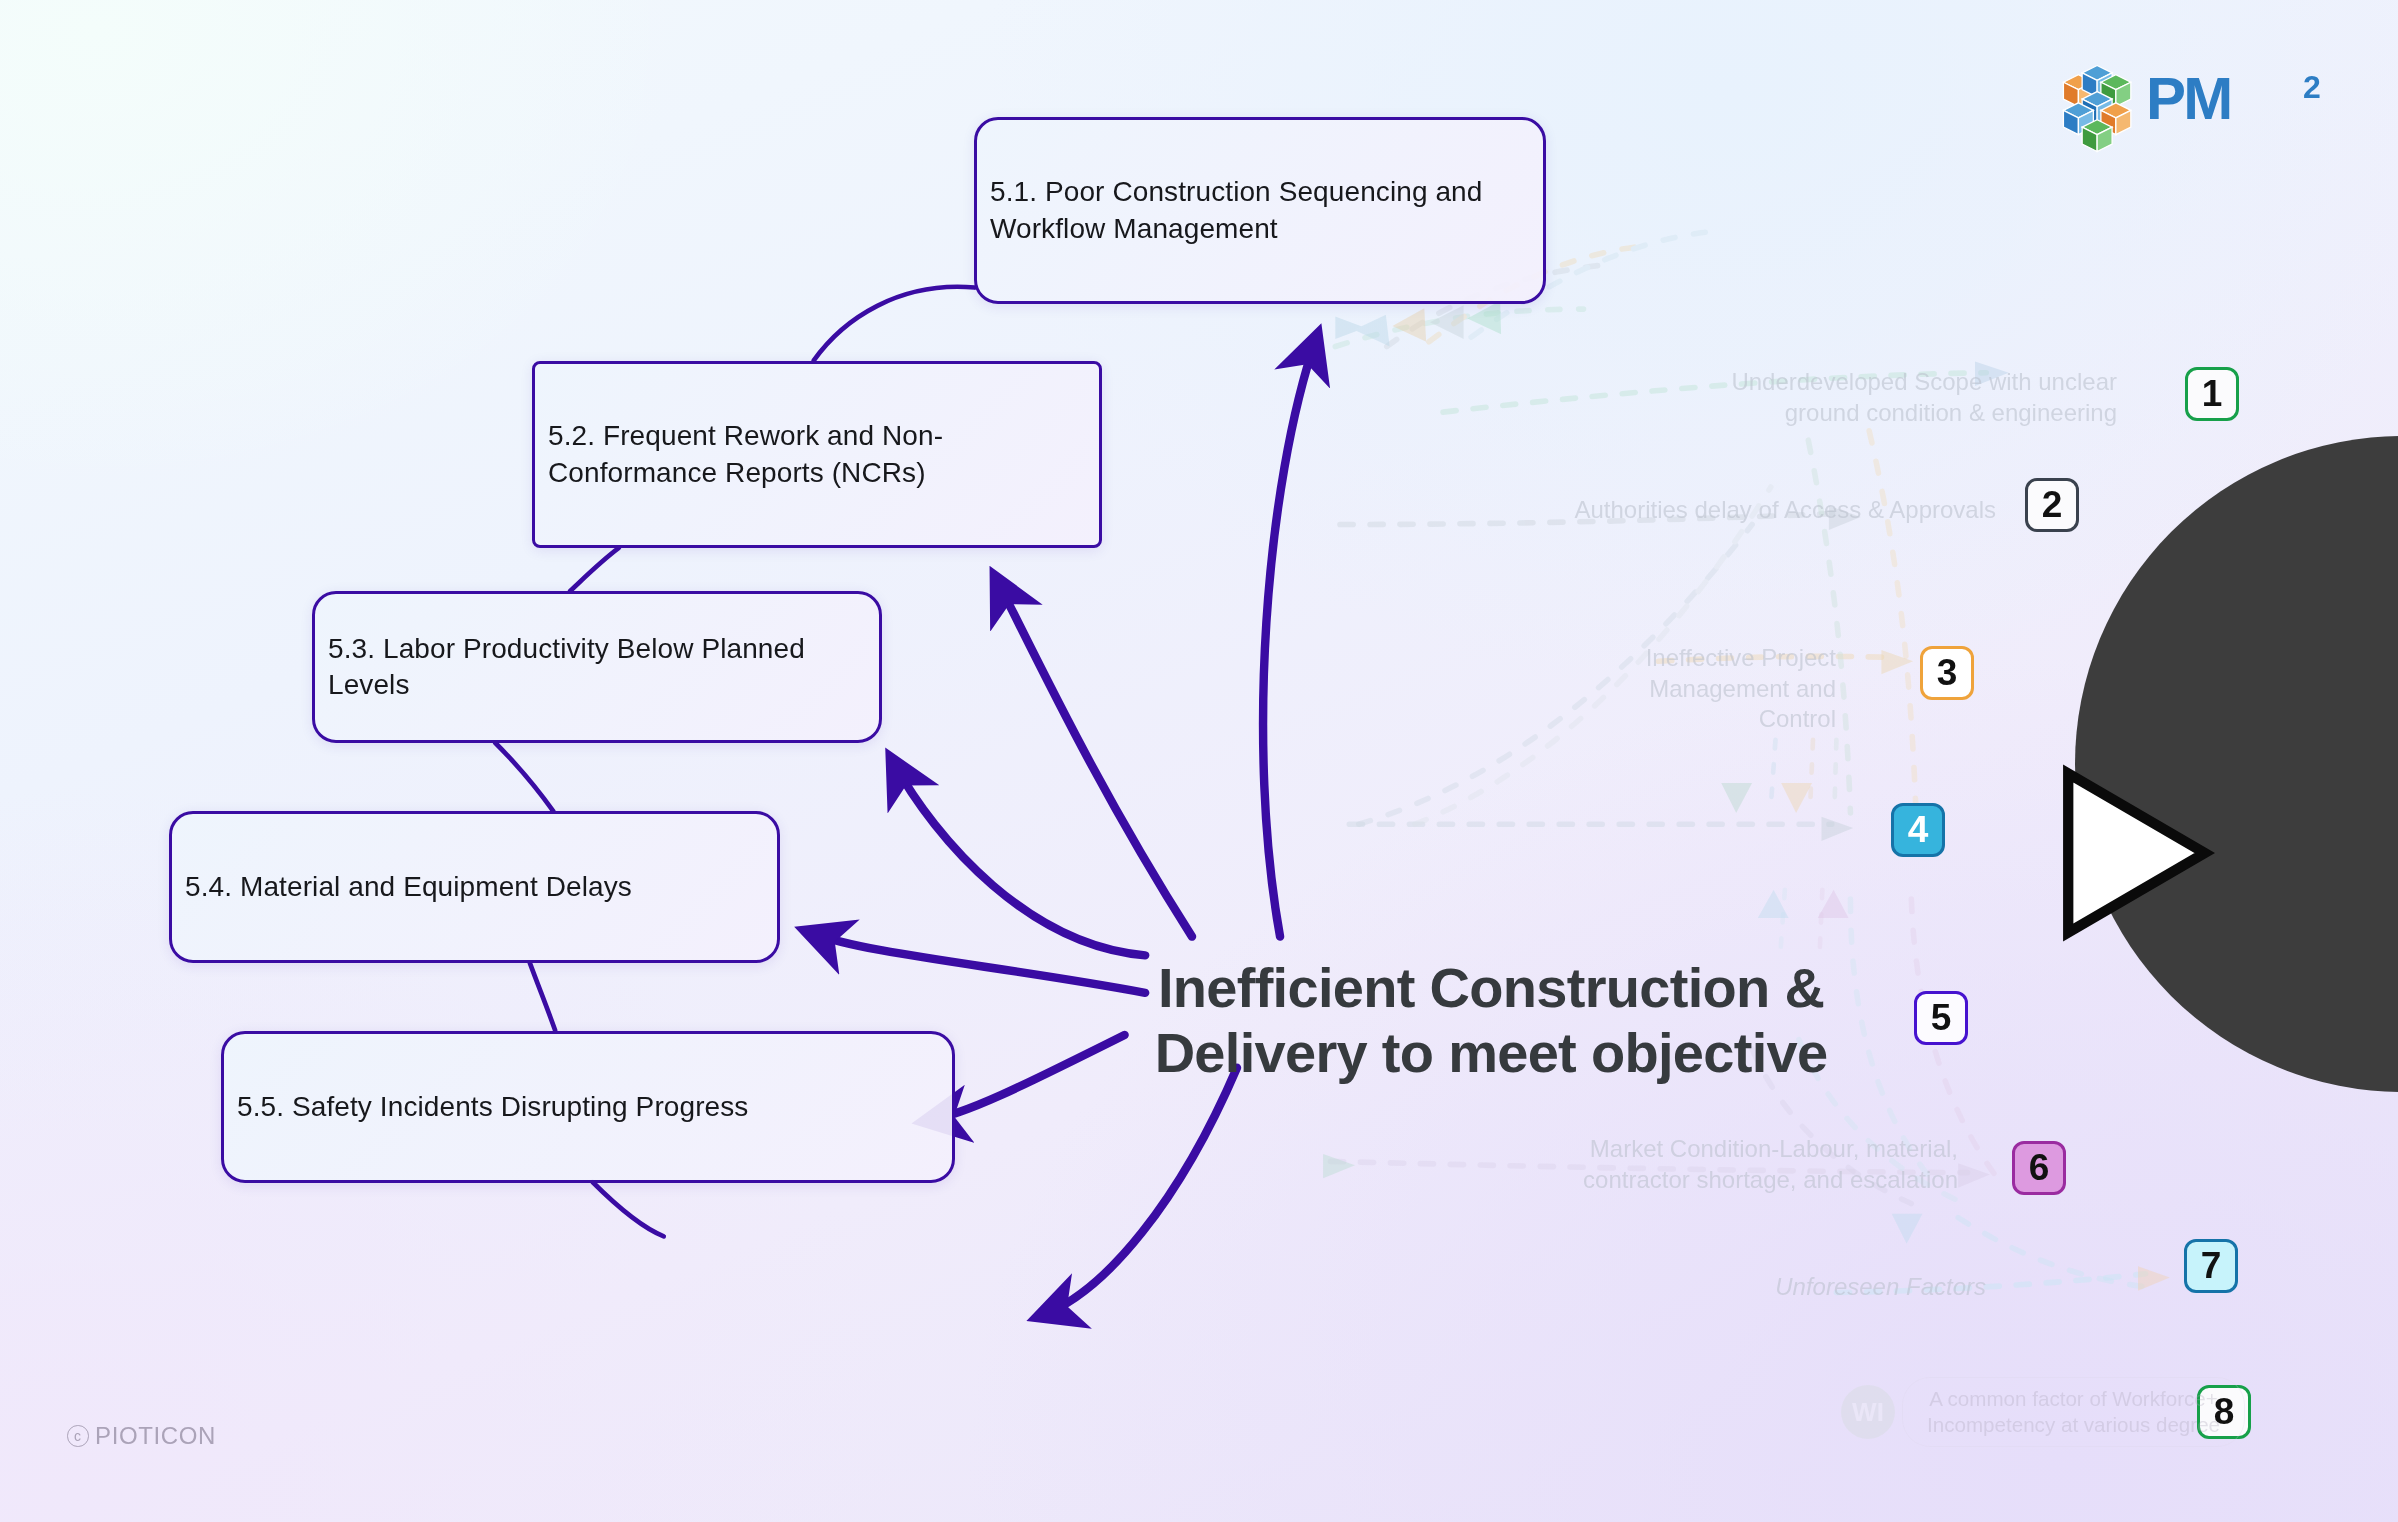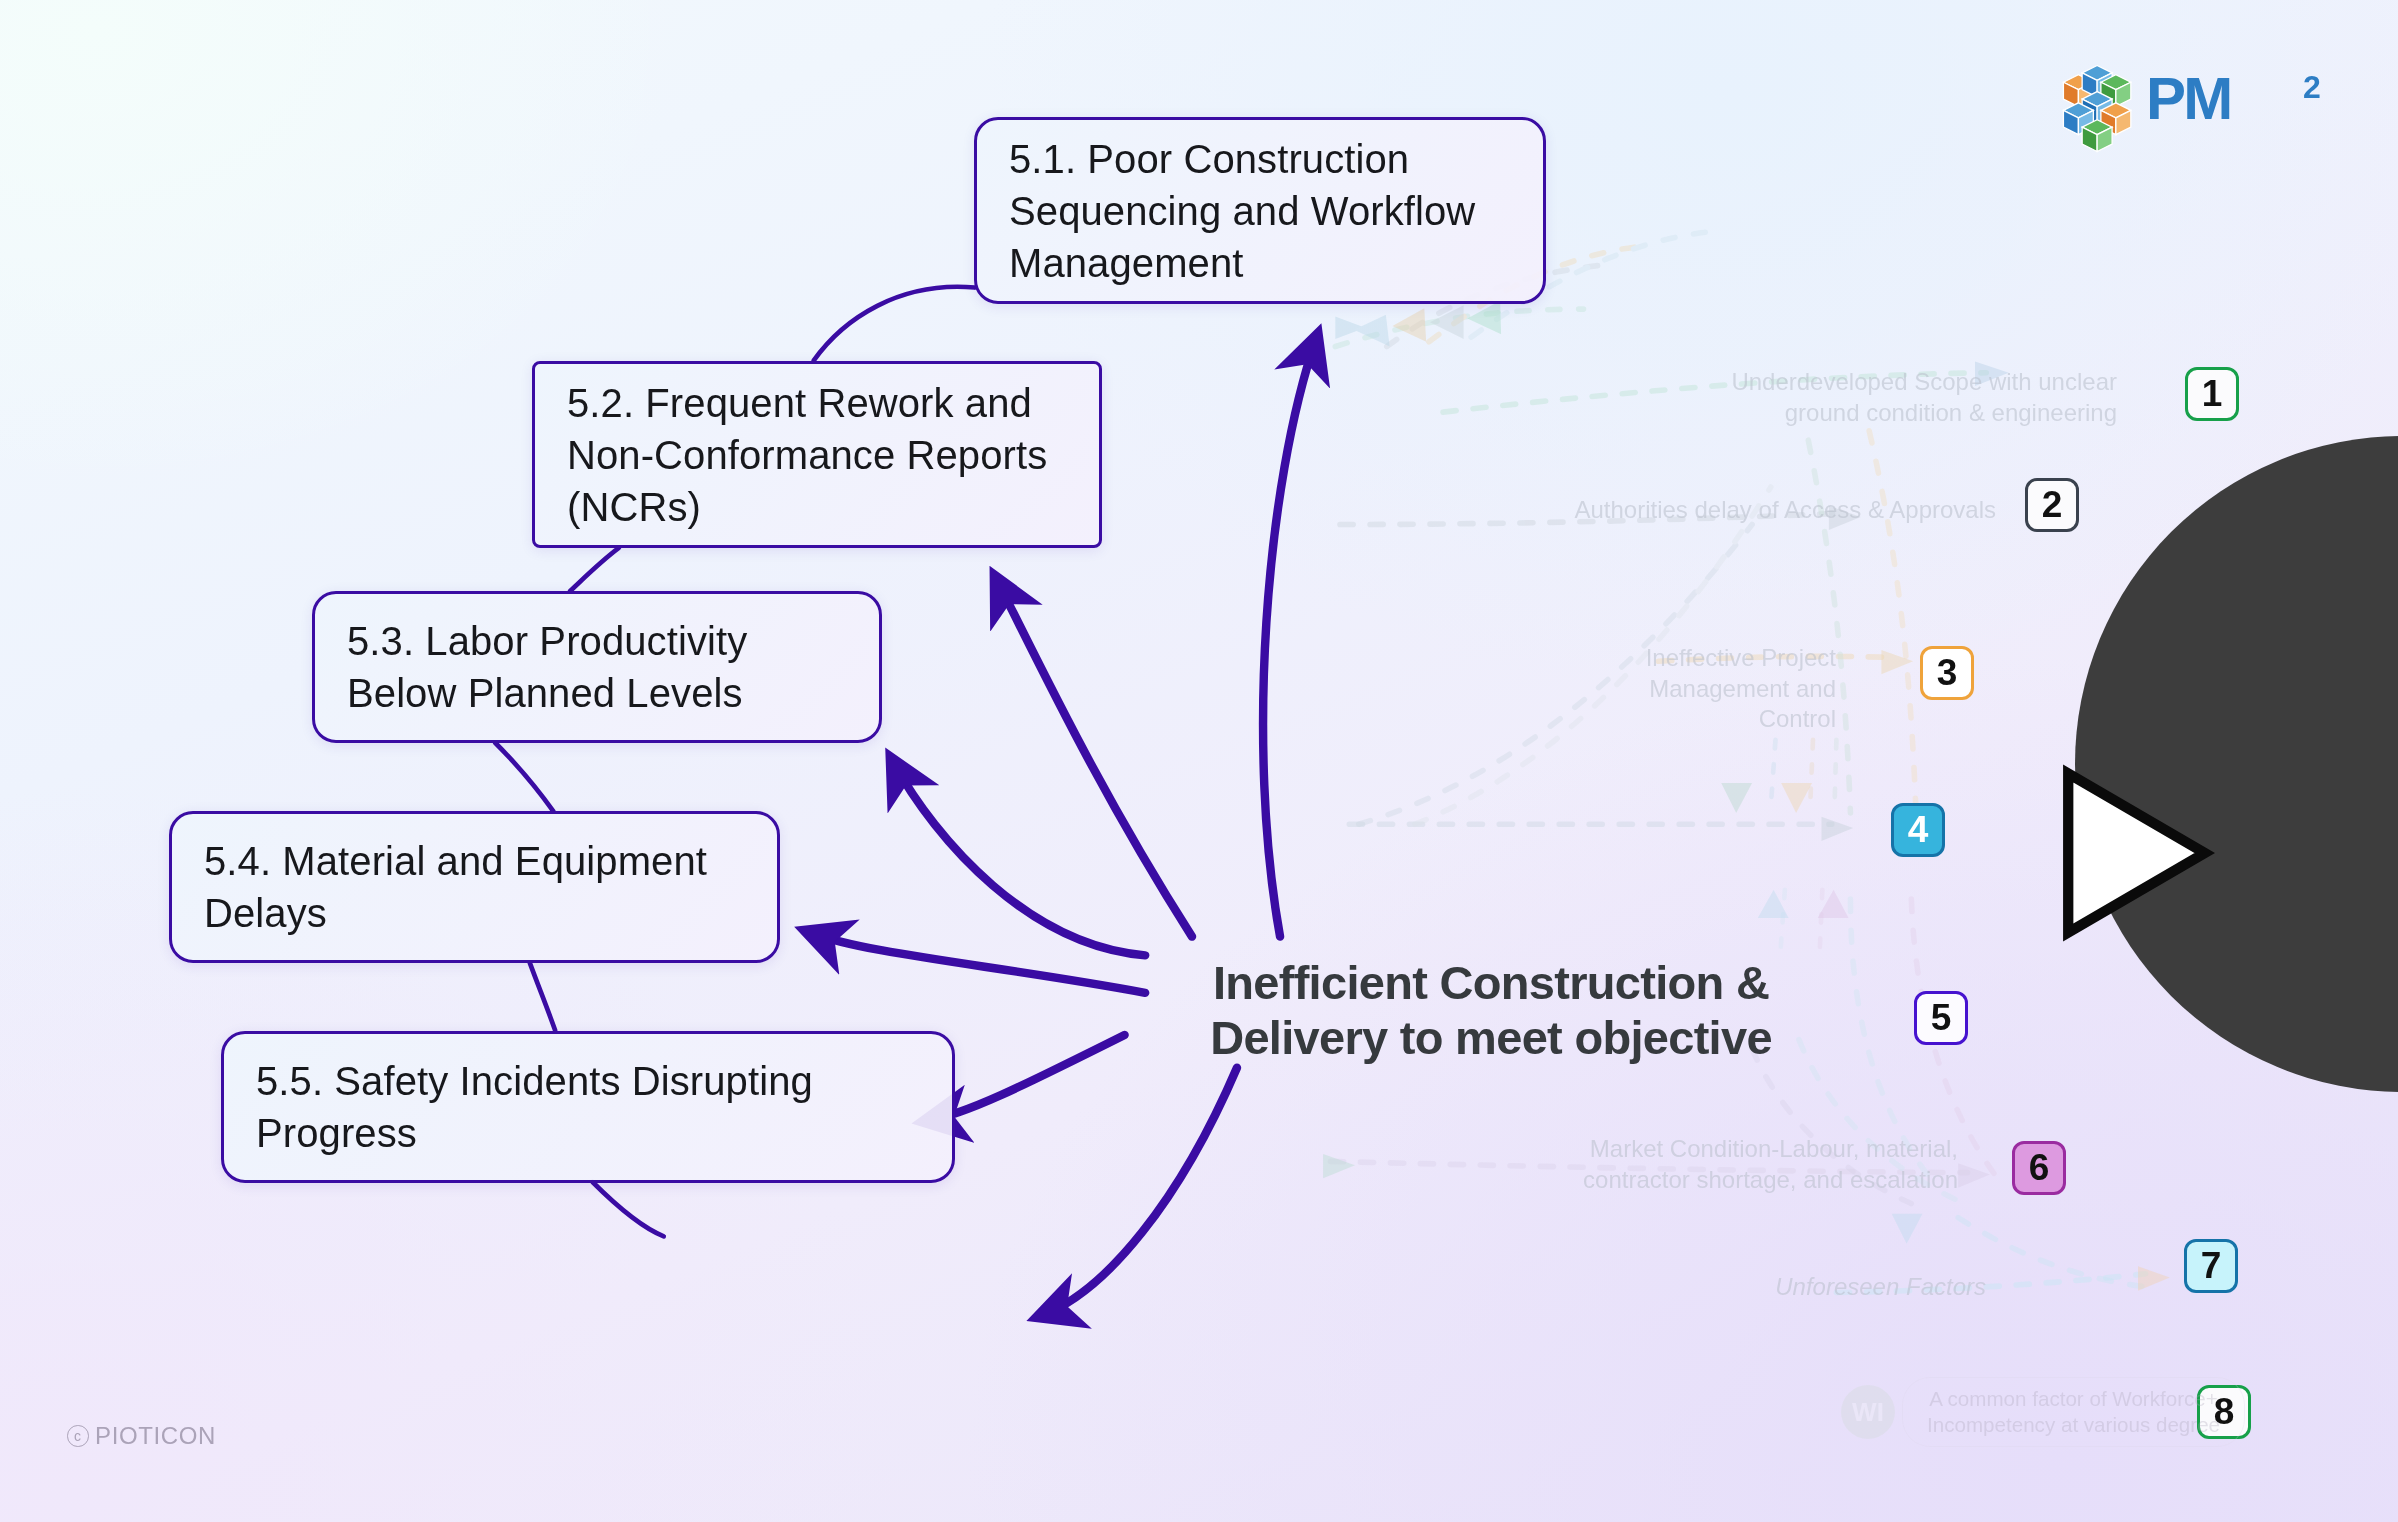--- a/index.html
+++ b/index.html
@@ -19,33 +19,33 @@
   svg.layer { pointer-events:none; }
 
   
   .cbox {
     position:absolute;
     border:3.7px solid #3a0ca3;
     border-radius:24px;
     background:linear-gradient(135deg, rgba(238,245,253,.92) 0%, rgba(244,240,253,.92) 100%);
     box-shadow:0 2.8px 13px rgba(58,12,163,.09);
     display:flex; align-items:center;
-    padding:17px 32px;
+    padding:17px 13px;
     color:#17181c;
-    font-size:40px;
+    font-size:28px;
     line-height:1.30;
     font-weight:400;
     letter-spacing:0.1px;
   }
 
   
   #center-title {
     position:absolute;
     left:1121px; top:956px; width:740px;
-    font-size:47px; font-weight:bold;
+    font-size:56px; font-weight:bold;
     line-height:1.16; letter-spacing:-0.7px;
     color:#363a3e; text-align:center;
   }
 
   
   .ghost {
     position:absolute;
     color:#b9bfcb;
     opacity:.55;
     font-size:24px;

